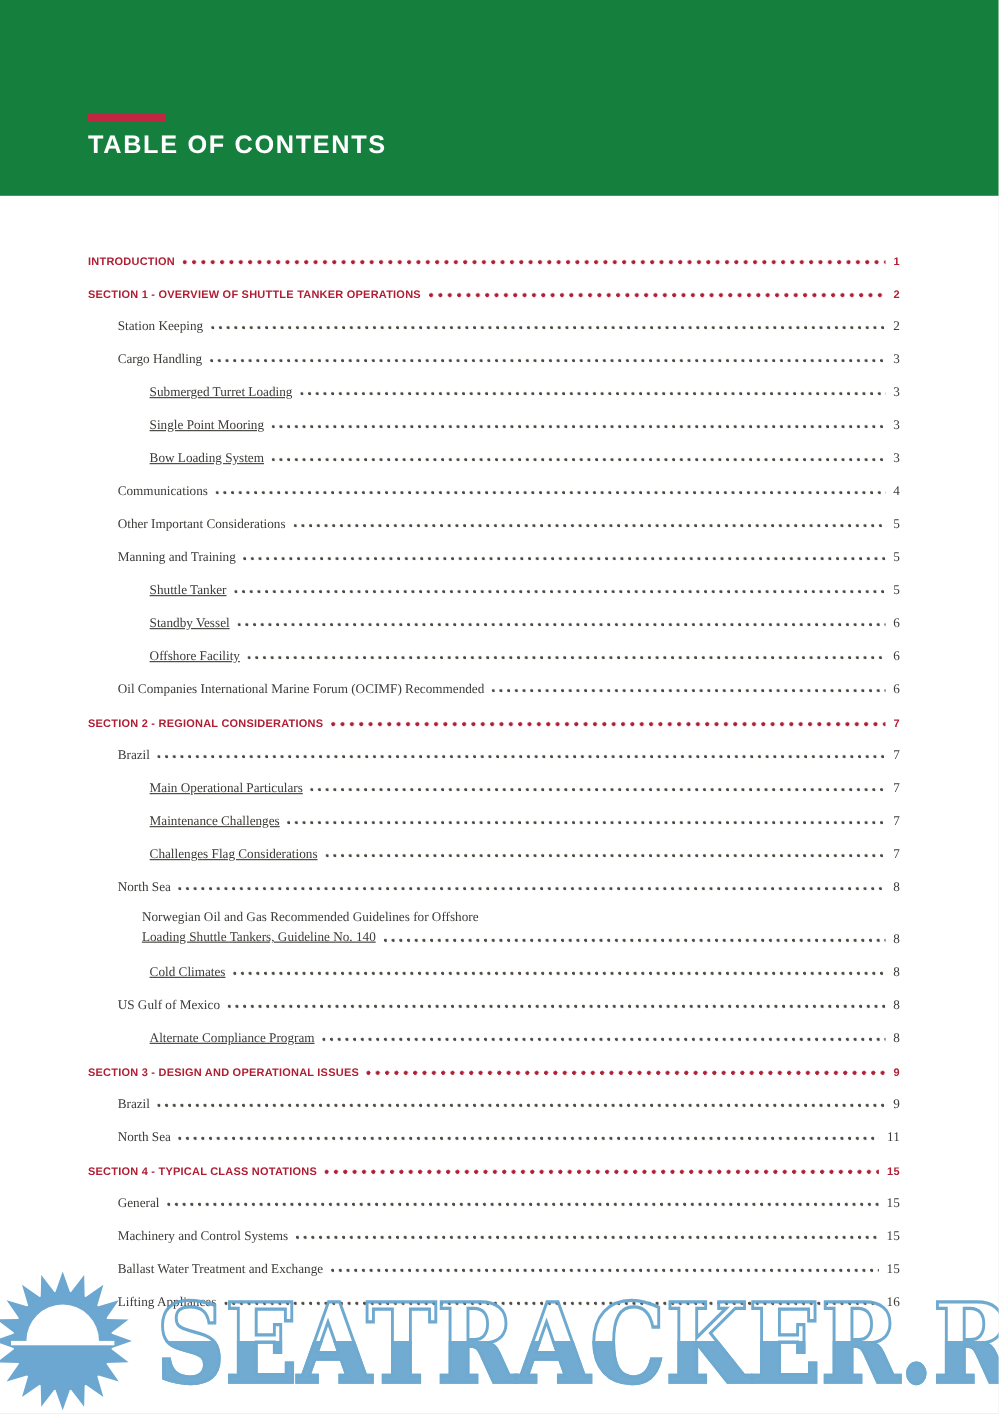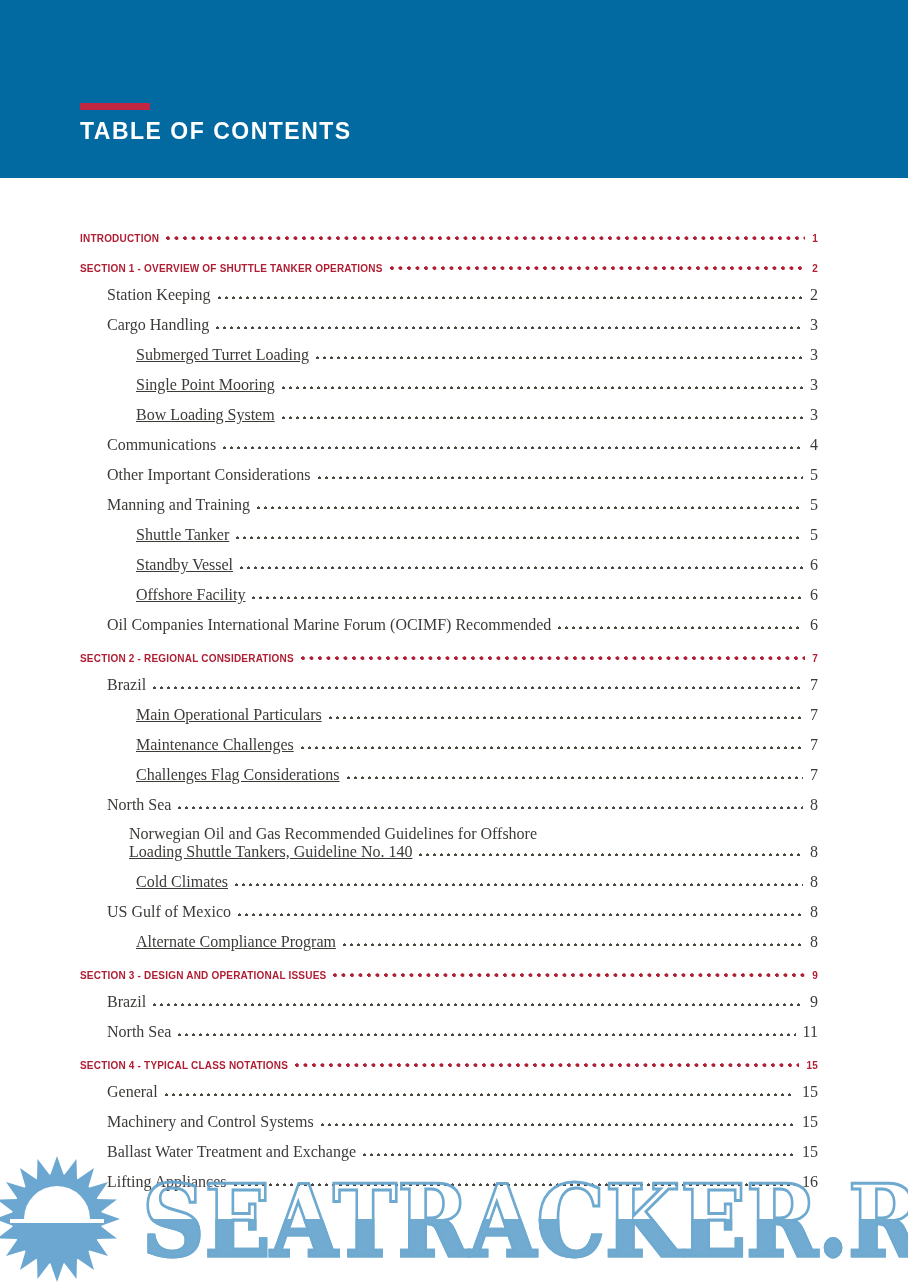--- a/index.html
+++ b/index.html
@@ -1,35 +1,35 @@
 <!DOCTYPE html>
 <html><head>
 <meta charset="utf-8">
 <style>
   html,body{margin:0;padding:0;background:#e8e8e8;}
   .page{position:relative;width:908px;height:1285px;background:#ffffff;overflow:hidden;
         font-family:"Liberation Serif",serif;}
   
-  .banner{position:absolute;left:0;top:0;width:908px;height:178px;background:#0369a1;}
+  .banner{position:absolute;left:0;top:0;width:908px;height:178px;background:#15803d;}
   .accent-bar{position:absolute;left:80px;top:103px;width:70px;height:7px;background:#c22742;}
   .banner h1{position:absolute;left:80px;top:118px;margin:0;color:#ffffff;
              font-family:"Liberation Sans",sans-serif;font-weight:bold;
              font-size:23px;letter-spacing:1.5px;}
   
   .toc{position:absolute;left:80px;right:90px;top:214px;}
   .row{display:flex;align-items:flex-end;height:30px;}
   .row .lbl{white-space:nowrap;}
   .row .dots{flex:1;height:4px;margin:0 7px 4px 7px;background-repeat:repeat-x;
              background-position:left bottom;}
   .row .pg{white-space:nowrap;}
   .row.section{font-family:"Liberation Sans",sans-serif;font-weight:bold;font-size:10px;
                color:#b01e34;letter-spacing:.2px;}
   .row.section .dots{background-image:radial-gradient(circle at 2px 2.2px,#b01e34 1.7px,rgba(0,0,0,0) 2px);
                      background-size:8.5px 5px;height:5px;margin-bottom:3px;}
-  .row.item{font-size:16px;color:#3d3b38;}
+  .row.item{font-size:12px;color:#3d3b38;}
   .row.item .dots{background-image:radial-gradient(circle at 1.5px 1.8px,#4c473f 1.25px,rgba(0,0,0,0) 1.6px);
                   background-size:7px 4px;}
   .row.lvl1 .lbl{margin-left:27px;}
   .row.lvl2 .lbl{margin-left:56px;text-decoration:underline;}
   .row.two{height:47px;}
   .row.two .stack{flex:1;display:flex;flex-direction:column;justify-content:flex-end;}
   .row.two .l1{margin-left:49px;line-height:17px;white-space:nowrap;}
   .row.two .sub{display:flex;align-items:flex-end;}
   .row.two .sub .lbl{margin-left:49px;line-height:19px;}
   

